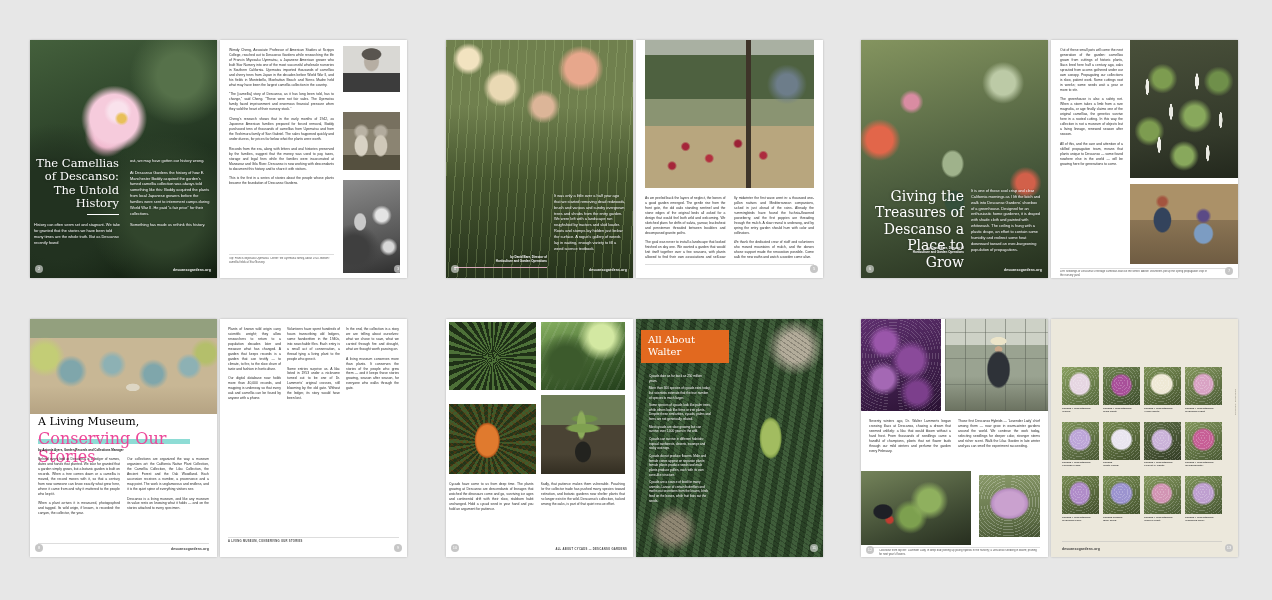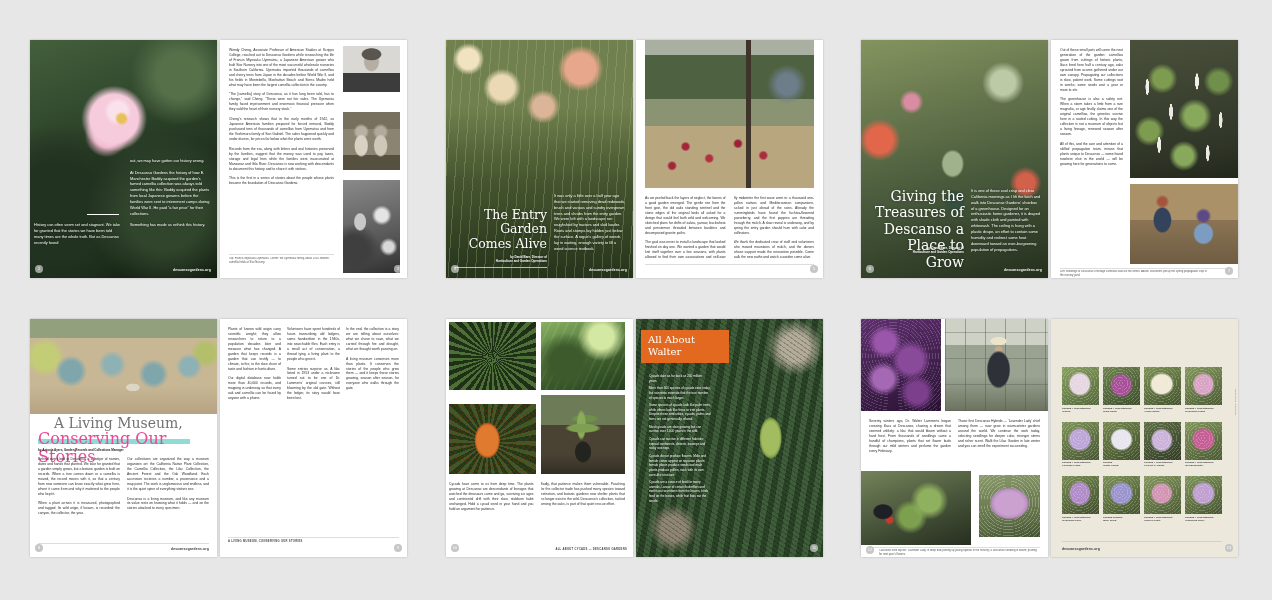--- a/index.html
+++ b/index.html
@@ -193,20 +193,24 @@
     writing-mode:vertical-rl;letter-spacing:.3px}
   .colorbox{position:absolute;color:#fff;font-family:"DejaVu Serif",serif;white-space:pre-line}
   .facts > div{margin-bottom:3px}
 </style>
 </head>
 <body>
 
 <div class="spread" style="left:30px;top:40px">
   <div class="page">
     <div class="photo ph-camellia" style="inset:0"></div>
+    <div class="title-onphoto" style="position:absolute;left:3px;top:117px;width:86px;font-size:11.5px;line-height:1.17">The Camellias
+of Descanso:
+The Untold
+History</div>
     <div style="position:absolute;left:57px;top:174px;width:32px;height:1px;background:#fff"></div>
     <div class="tinyw" style="position:absolute;left:4px;top:182px;width:86px">History can often seem set and stagnant. We take for granted that the stories we have been told many times are the whole truth. But as Descanso recently found</div>
     <div class="tinyw" style="position:absolute;left:100px;top:118px;width:80px;height:114px">out, we may have gotten our history wrong.
 
 At Descanso Gardens the history of how E. Manchester Boddy acquired the garden's famed camellia collection was always told something like this: Boddy acquired the plants from local Japanese growers before the families were sent to internment camps during World War II. He paid “a fair price” for their collections.
 
 Something has made us rethink this history.</div>
     <div class="pn pn-light" style="left:5px">2</div>
     <div class="site" style="right:6px;color:#fff">descansogardens.org</div>
   </div>
@@ -225,23 +229,20 @@
     <div class="photo ph-portrait" style="left:123px;top:6px;width:57px;height:46px"></div>
     <div class="photo ph-family" style="left:123px;top:72px;width:57px;height:58px"></div>
     <div class="photo ph-bwgarden" style="left:123px;top:140px;width:57px;height:93px"></div>
     <div class="pn pn-light" style="right:5px">3</div>
   </div>
 </div>
 
 <div class="spread" style="left:446px;top:40px">
   <div class="page">
     <div class="photo ph-yarrow" style="inset:0"></div>
-    <div class="title-onphoto" style="position:absolute;left:8px;top:168px;width:93px;font-size:12.5px;line-height:1.15">The Entry
-Garden
-Comes Alive</div>
     <div class="byline" style="position:absolute;left:8px;top:215px;width:93px;text-align:right;color:#fff;text-shadow:0 0 2px rgba(0,0,0,.5)">by David Bare, Director of
 Horticulture and Garden Operations</div>
     <div style="position:absolute;left:8px;top:227px;width:93px;height:1px;background:#d9a9ba"></div>
     <div class="tinyw" style="position:absolute;left:108px;top:153px;width:72px;height:78px">It was only a little over a half year ago that we started removing dead redwoods, brush and various and sundry overgrown trees and shrubs from the entry garden. We were left with a landscape run roughshod by tractors and skid loader. Roots and stumps lay hidden just below the surface. A rogue's gallery of weeds lay in waiting, enough variety to fill a weed science textbook.</div>
     <div class="pn pn-light" style="left:5px">4</div>
     <div class="site" style="right:6px;color:#fff">descansogardens.org</div>
   </div>
   <div class="page">
     <div class="photo ph-entrygarden" style="left:9px;top:0;width:169px;height:148px"></div>
     <div class="cols" style="left:9px;top:156px;width:169px;height:62px;gap:8px">
@@ -281,21 +282,21 @@
     <div class="hr" style="left:9px;top:228px;width:169px"></div>
     <div class="cap" style="position:absolute;left:9px;top:230px;width:150px;height:7px">Left: seedlings of Descanso's heritage camellias wait out the winter. Above: volunteers pot up the spring propagation crop in the nursery yard.</div>
     <div class="pn pn-dark" style="right:5px;bottom:3px">7</div>
   </div>
 </div>
 
 <div class="spread" style="left:30px;top:319px">
   <div class="page">
     <div class="photo ph-agaves" style="left:0;top:0;width:187px;height:95px"></div>
     <div style="position:absolute;left:8px;top:120px;width:152px;height:5px;background:#8edcd5"></div>
-    <div class="serif" style="position:absolute;left:24px;top:97px;width:175px;font-size:14px;line-height:1.1;color:#737373">A Living Museum,</div>
+    <div class="serif" style="position:absolute;left:8px;top:97px;width:175px;font-size:11px;line-height:1.1;color:#000000">A Living Museum,</div>
     <div class="serif" style="position:absolute;left:8px;top:111px;width:175px;font-size:16px;line-height:1.1;color:#ec4899">Conserving Our Stories</div>
     <div class="byline" style="position:absolute;left:8px;top:129px;width:171px;color:#222">by Antonia Ayers, Garden Records and Collections Manager</div>
     <div class="cols" style="left:8px;top:138px;width:171px;height:80px;gap:7px">
       <div class="tiny">Behind every bed at Descanso is a ledger of names, dates and hands that planted. We take for granted that a garden simply grows, but a botanic garden is built on records. When a tree comes down or a camellia is moved, the record moves with it, so that a century from now someone can know exactly what grew here, where it came from and why it mattered to the people who kept it.
 
 When a plant arrives it is measured, photographed and tagged. Its wild origin, if known, is recorded: the canyon, the collector, the year.</div>
       <div class="tiny">Our collections are organized the way a museum organizes art: the California Native Plant Collection, the Camellia Collection, the Lilac Collection, the Ancient Forest and the Oak Woodland. Each accession receives a number, a provenance and a map point. The work is unglamorous and endless, and it is the quiet spine of everything visitors see.
 
 Descanso is a living museum, and like any museum its value rests on knowing what it holds — and on the stories attached to every specimen.</div>
     </div>

